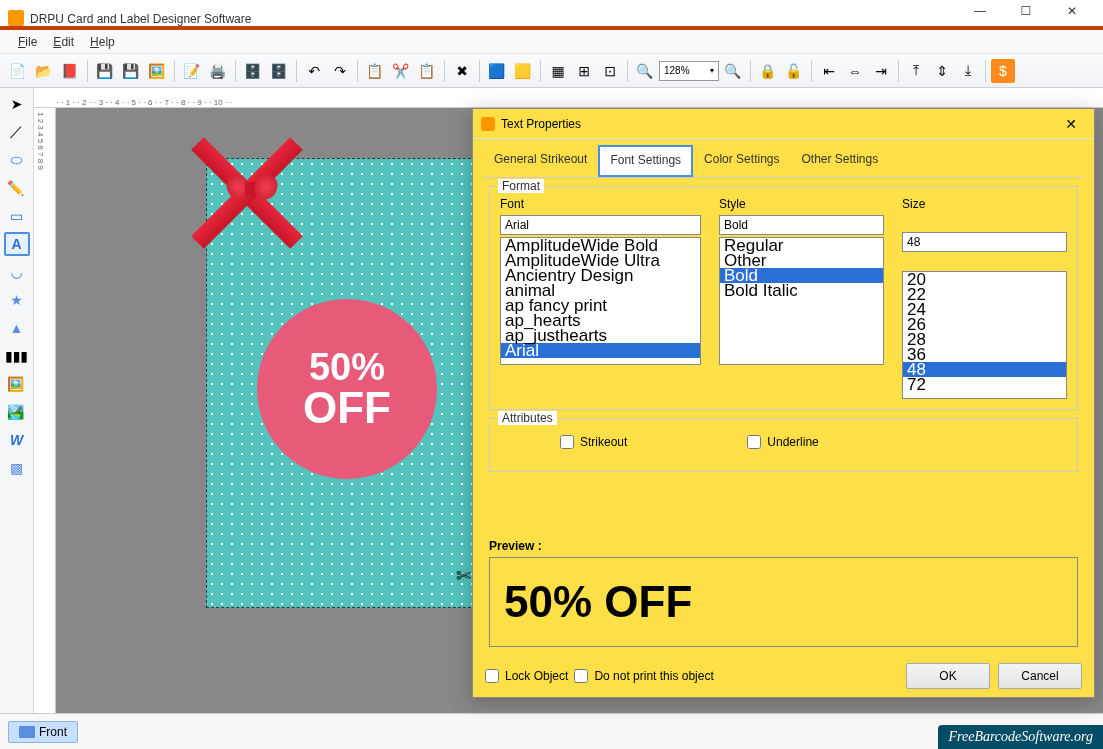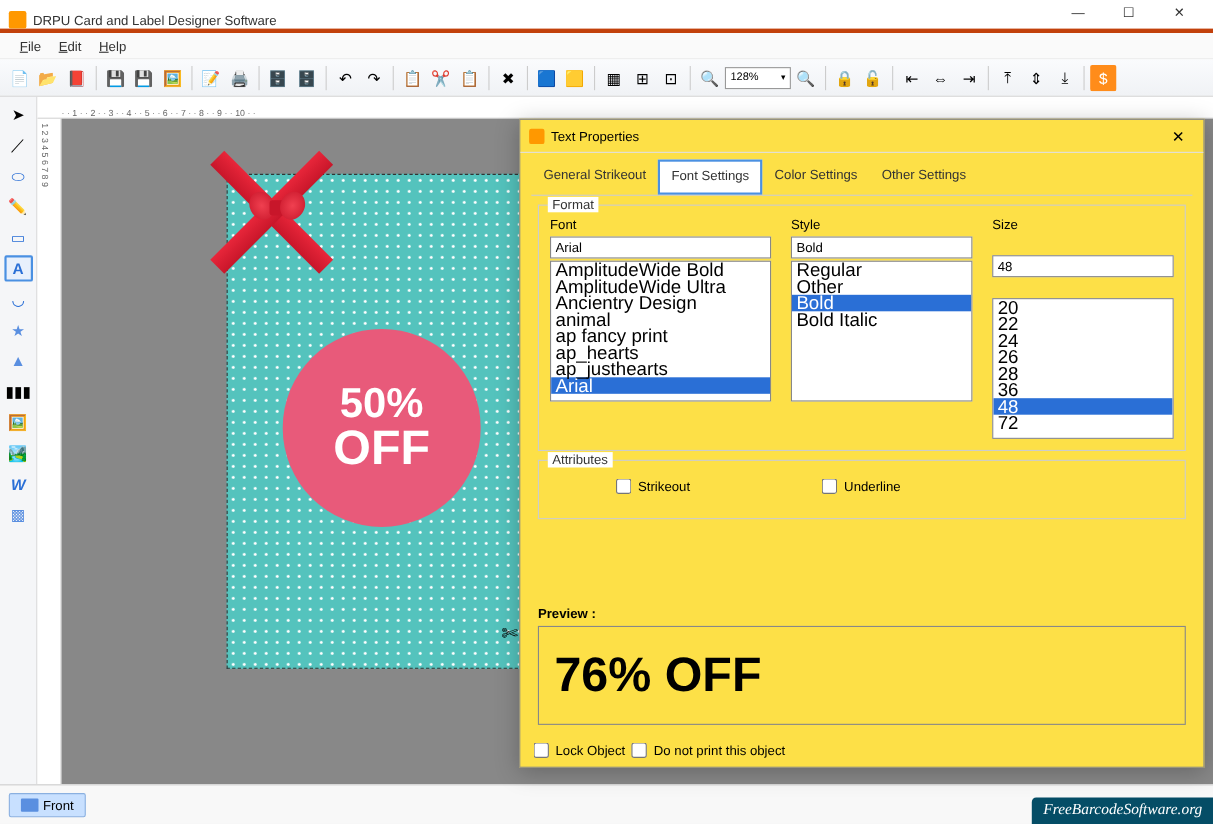--- a/index.html
+++ b/index.html
@@ -278,30 +278,34 @@
           </label>
         <label class="ck">
             <input type="checkbox" style="">
             <span>Underline</span>
           </label>
       </div>
     </div>
 
     <div style="flex:1"></div>
     <div class="preview-label">Preview :</div>
-    <div class="preview-box">76% OFF</div>
+    <div class="preview-box">50% OFF</div>
   </div>
 
   <div class="dialog-footer">
     <div class="lock-col">
       <label class="ck">
           <input type="checkbox" style="">
           <span>Lock Object</span>
         </label>
       <label class="ck">
           <input type="checkbox" style="">
           <span>Do not print this object</span>
         </label>
     </div>
+    <div class="footer-btns">
+      <button class="btn">OK</button>
+      <button class="btn">Cancel</button>
+    </div>
   </div>
 </div>
 
 <div class="watermark">FreeBarcodeSoftware.org</div>
 
 </body></html>

